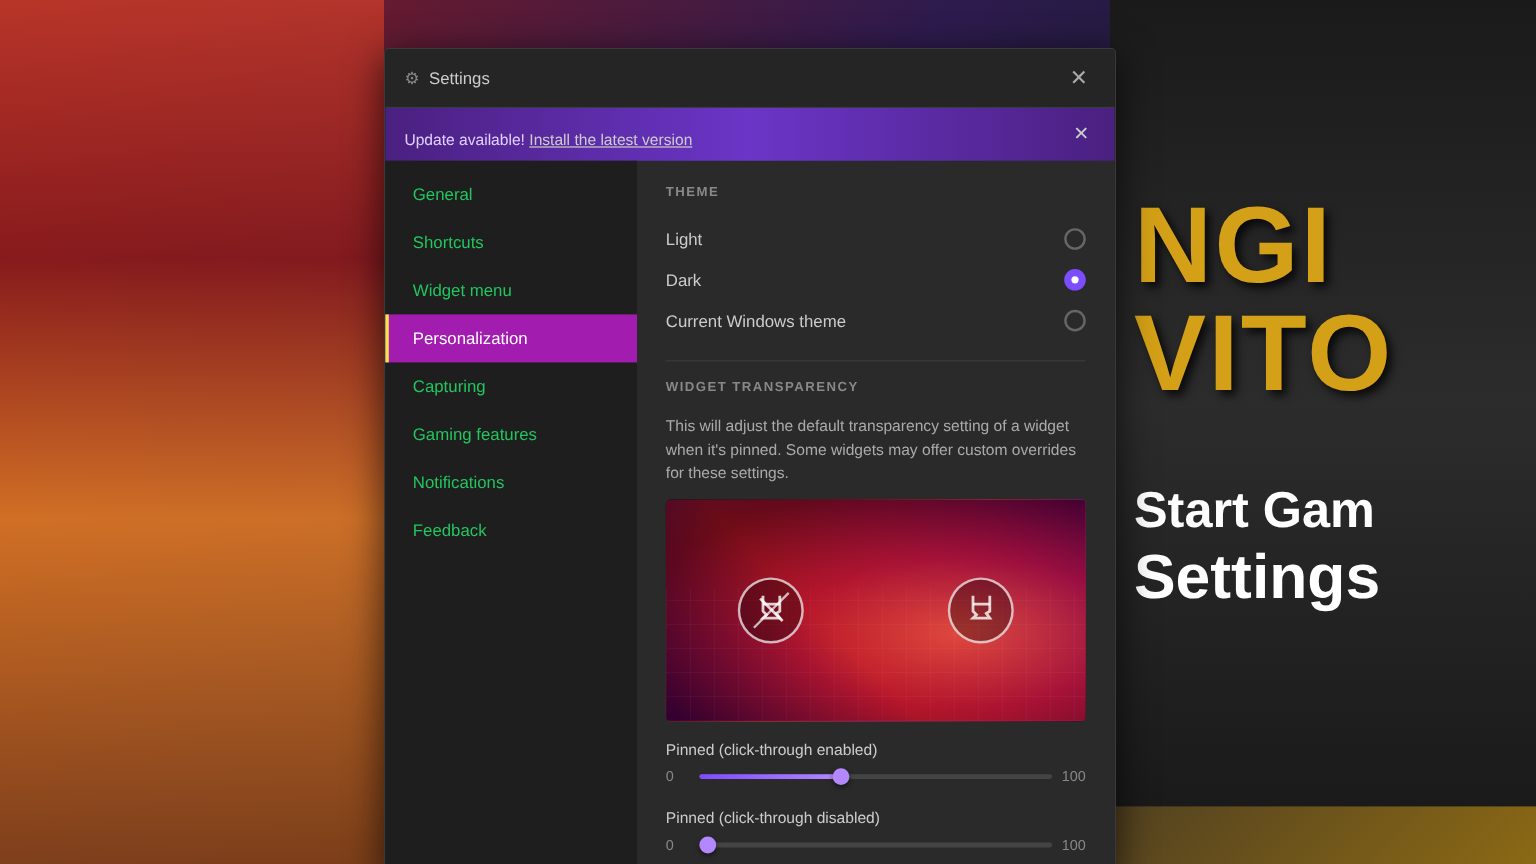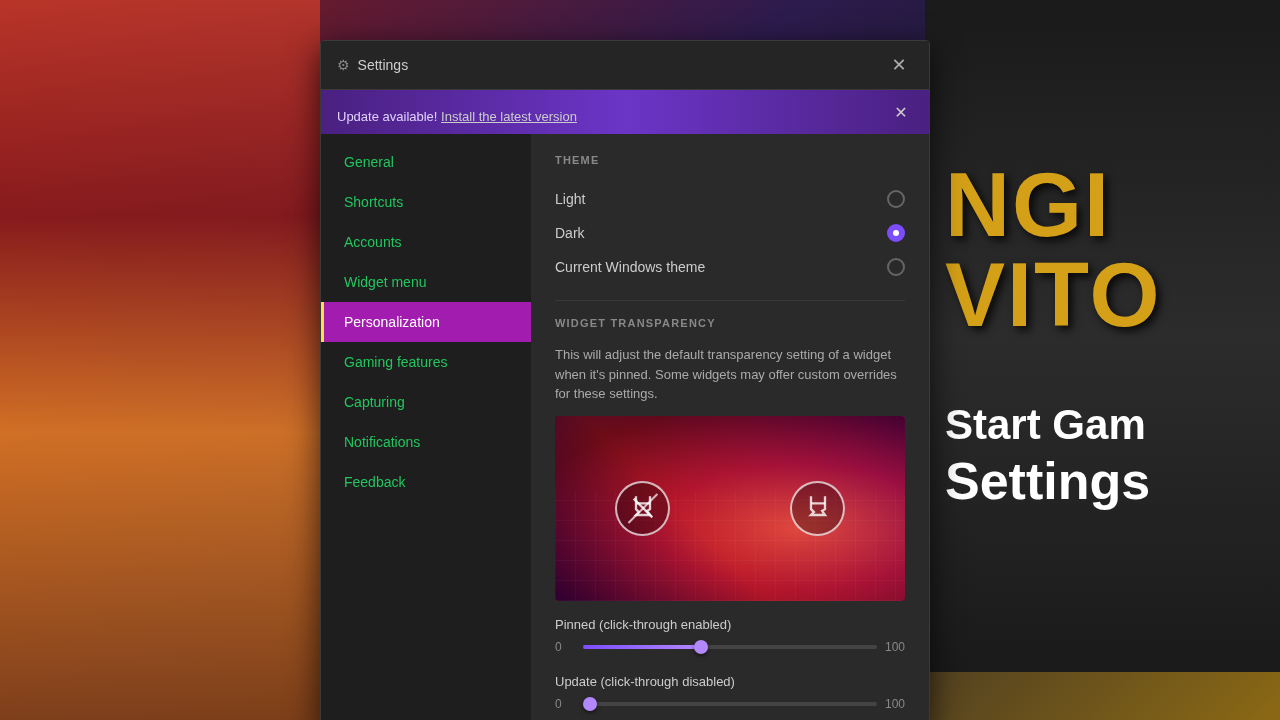--- a/index.html
+++ b/index.html
@@ -389,25 +389,24 @@
       <span>Update available! </span><span class="update-link">Install the latest version</span>
     </span>
     <button class="update-banner-close">✕</button>
   </div>
 
   <div class="settings-body">
 
     <nav class="sidebar">
       <div class="sidebar-item">General</div>
       <div class="sidebar-item">Shortcuts</div>
-      <div class="sidebar-item">Accounts</div>
       <div class="sidebar-item">Widget menu</div>
       <div class="sidebar-item active">Personalization</div>
+      <div class="sidebar-item">Capturing</div>
       <div class="sidebar-item">Gaming features</div>
-      <div class="sidebar-item">Capturing</div>
       <div class="sidebar-item">Notifications</div>
       <div class="sidebar-item">Feedback</div>
     </nav>
 
     <div class="content-panel">
 
       <div class="section-title">THEME</div>
 
       <div class="theme-option">
         <span class="theme-label">Light</span>
@@ -457,21 +456,21 @@
       <div class="pinned-label">Pinned (click-through enabled)</div>
       <div class="slider-container">
         <span class="slider-min">0</span>
         <div class="slider">
           <div class="slider-fill" style="width: 40%;"></div>
           <div class="slider-thumb" style="left: calc(40% - 7px);"></div>
         </div>
         <span class="slider-max">100</span>
       </div>
 
-      <div class="pinned-label">Update (click-through disabled)</div>
+      <div class="pinned-label">Pinned (click-through disabled)</div>
       <div class="slider-container">
         <span class="slider-min">0</span>
         <div class="slider">
           <div class="slider-fill" style="width: 0%;"></div>
           <div class="slider-thumb" style="left: calc(0% - 0px);"></div>
         </div>
         <span class="slider-max">100</span>
       </div>
 
     </div>

